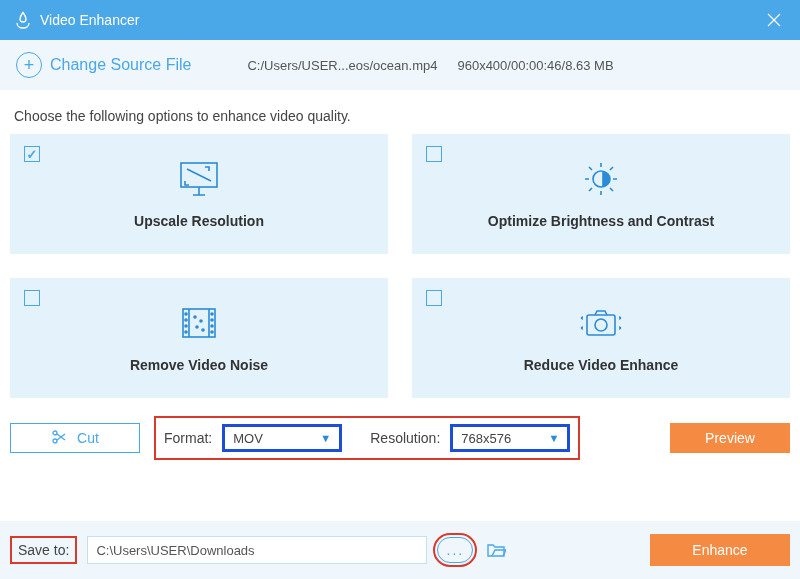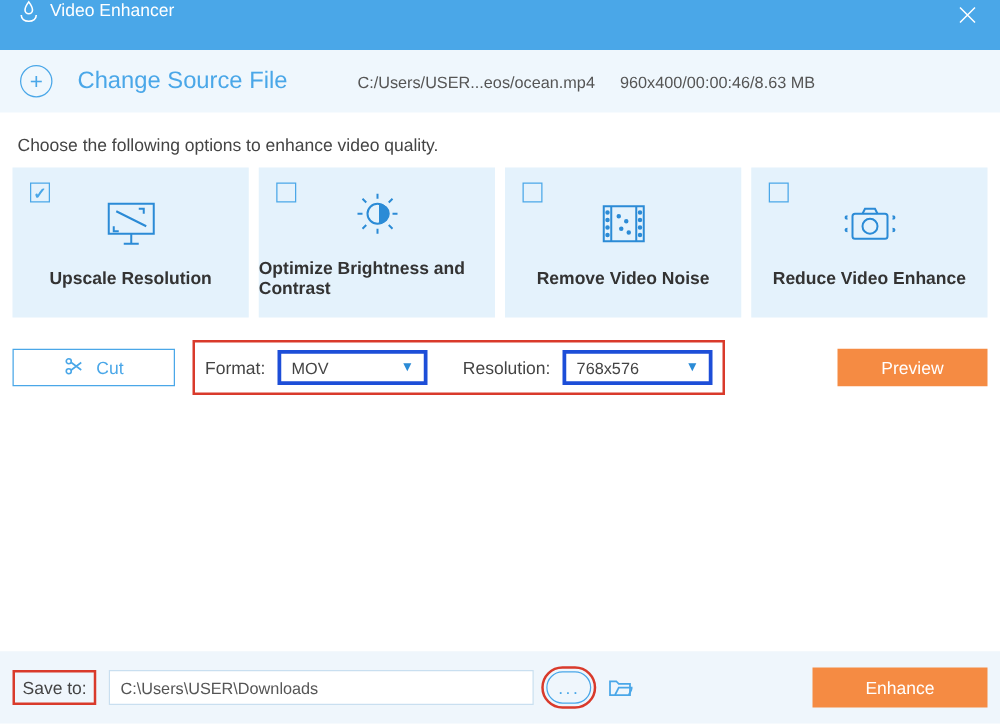--- a/index.html
+++ b/index.html
@@ -1,32 +1,32 @@
 <!DOCTYPE html>
 <html><head>
 <meta charset="utf-8">
 <style>
 * { box-sizing: border-box; margin: 0; padding: 0; font-family: "Segoe UI", Arial, sans-serif; }
 body { width: 800px; height: 579px; background: #fff; position: relative; overflow: hidden; }
 
-.titlebar { height: 40px; background: #4aa7e8; display: flex; padding: 0 14px; color: #fff; }
+.titlebar { height: 40px; background: #4aa7e8; display: flex; align-items: center; padding: 0 14px; color: #fff; }
 .titlebar .icon { width: 18px; height: 18px; margin-right: 8px; display: flex; align-items: center; justify-content: center; }
 .titlebar .title { font-size: 14px; flex: 1; }
 .titlebar .close { width: 24px; height: 24px; display: flex; align-items: center; justify-content: center; cursor: pointer; }
 
 .sourcebar { height: 50px; background: #eff7fd; display: flex; align-items: center; padding: 0 10px; }
 .source-btn { display: flex; align-items: center; color: #4aa7e8; cursor: pointer; padding: 4px 6px; }
 .source-btn .plus { width: 26px; height: 26px; border: 1.5px solid #4aa7e8; border-radius: 50%; display: flex; align-items: center; justify-content: center; margin-right: 8px; font-size: 18px; line-height: 1; }
-.source-btn .label { font-size: 19px; margin-left: 12px; }
+.source-btn .label { font-size: 16px; }
 .source-path { margin-left: 50px; font-size: 13px; color: #555; }
 .source-info { margin-left: 20px; font-size: 13px; color: #555; }
 
 .instruct { padding: 18px 14px 10px; font-size: 14px; color: #444; }
 
-.options { display: grid; grid-template-columns: 1fr 1fr 1fr 1fr; gap: 8px; padding: 0 10px; }
+.options { display: grid; grid-template-columns: 1fr 1fr; gap: 24px; padding: 0 10px; }
 .card { background: #e4f2fc; height: 120px; position: relative; display: flex; flex-direction: column; align-items: center; justify-content: center; cursor: pointer; }
 .card .chk { position: absolute; top: 12px; left: 14px; width: 16px; height: 16px; border: 1.5px solid #4aa7e8; display: flex; align-items: center; justify-content: center; }
 .card .chk.checked::before { content: "✓"; color: #4aa7e8; font-size: 13px; font-weight: bold; line-height: 1; }
 .card .card-icon { color: #2b8bd6; margin-bottom: 10px; }
 .card .card-label { font-size: 14px; font-weight: bold; color: #333; }
 
 .controls { display: flex; align-items: center; padding: 18px 10px 0; gap: 14px; }
 .cut-btn { width: 130px; height: 30px; border: 1px solid #4aa7e8; color: #4aa7e8; display: flex; align-items: center; justify-content: center; gap: 10px; font-size: 14px; cursor: pointer; }
 .fmt-group { display: flex; align-items: center; gap: 10px; padding: 6px 8px; border: 2px solid #d93a2b; }
 .fmt-label { font-size: 14px; color: #444; }

